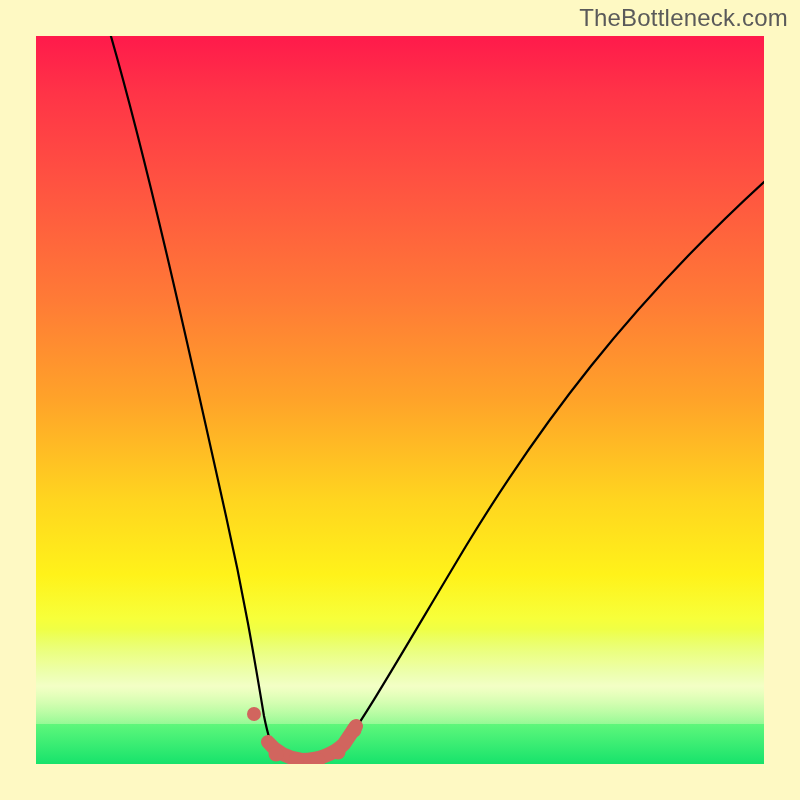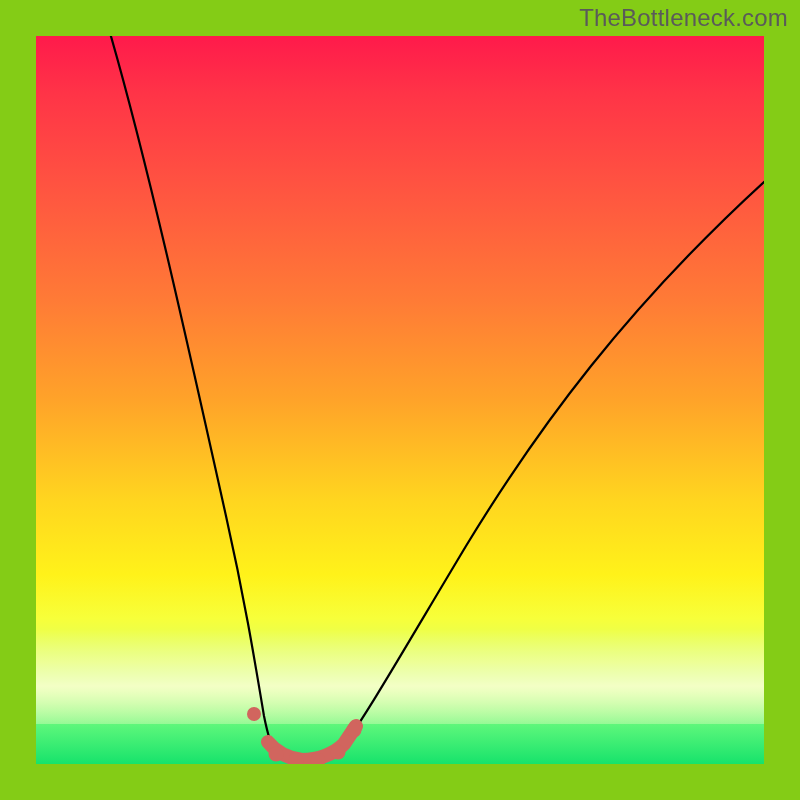--- a/index.html
+++ b/index.html
@@ -8,21 +8,21 @@
     width: 800px;
     height: 800px;
     background: #000000;
     overflow: hidden;
     font-family: Arial, Helvetica, sans-serif;
   }
   .outer {
     position: relative;
     width: 800px;
     height: 800px;
-    background: #84cc16;
+    background: #fef9c3;
   }
   .watermark {
     position: absolute;
     top: 4px;
     right: 12px;
     color: #5a5a5a;
     font-size: 24px;
     font-weight: 500;
     letter-spacing: 0.2px;
     z-index: 10;

